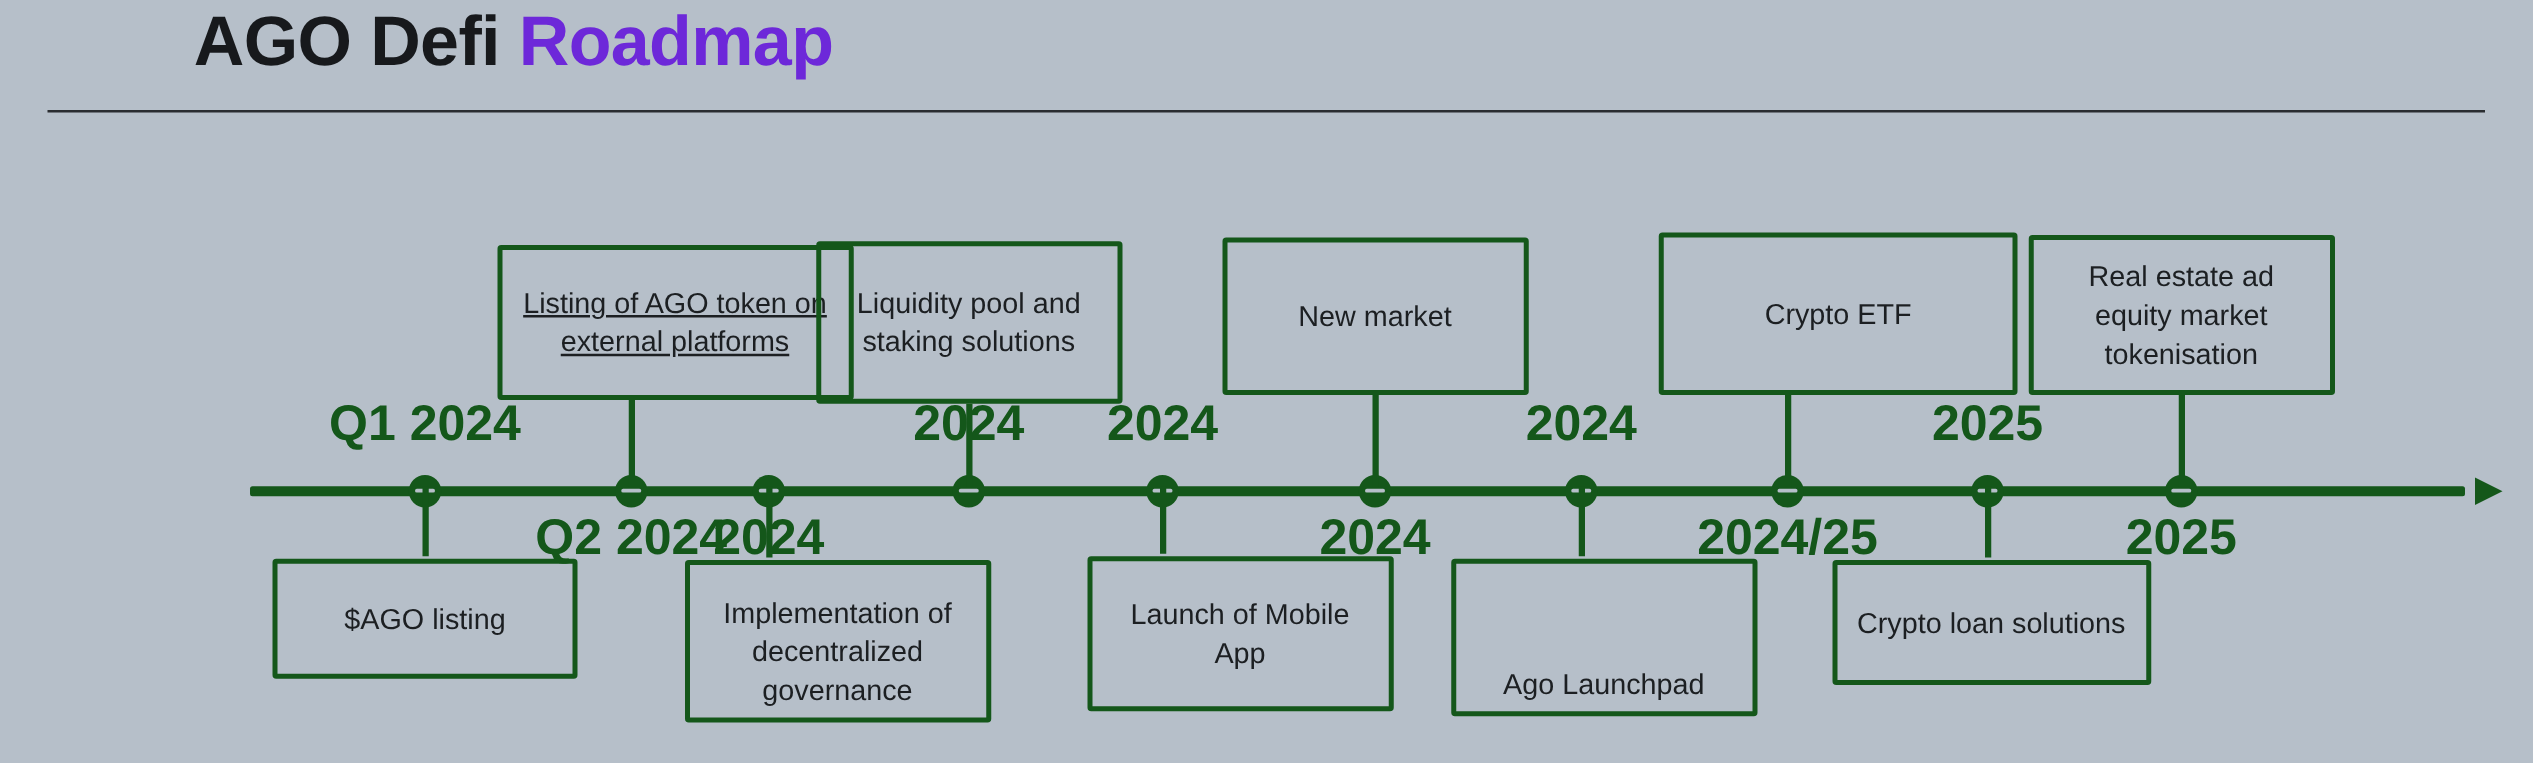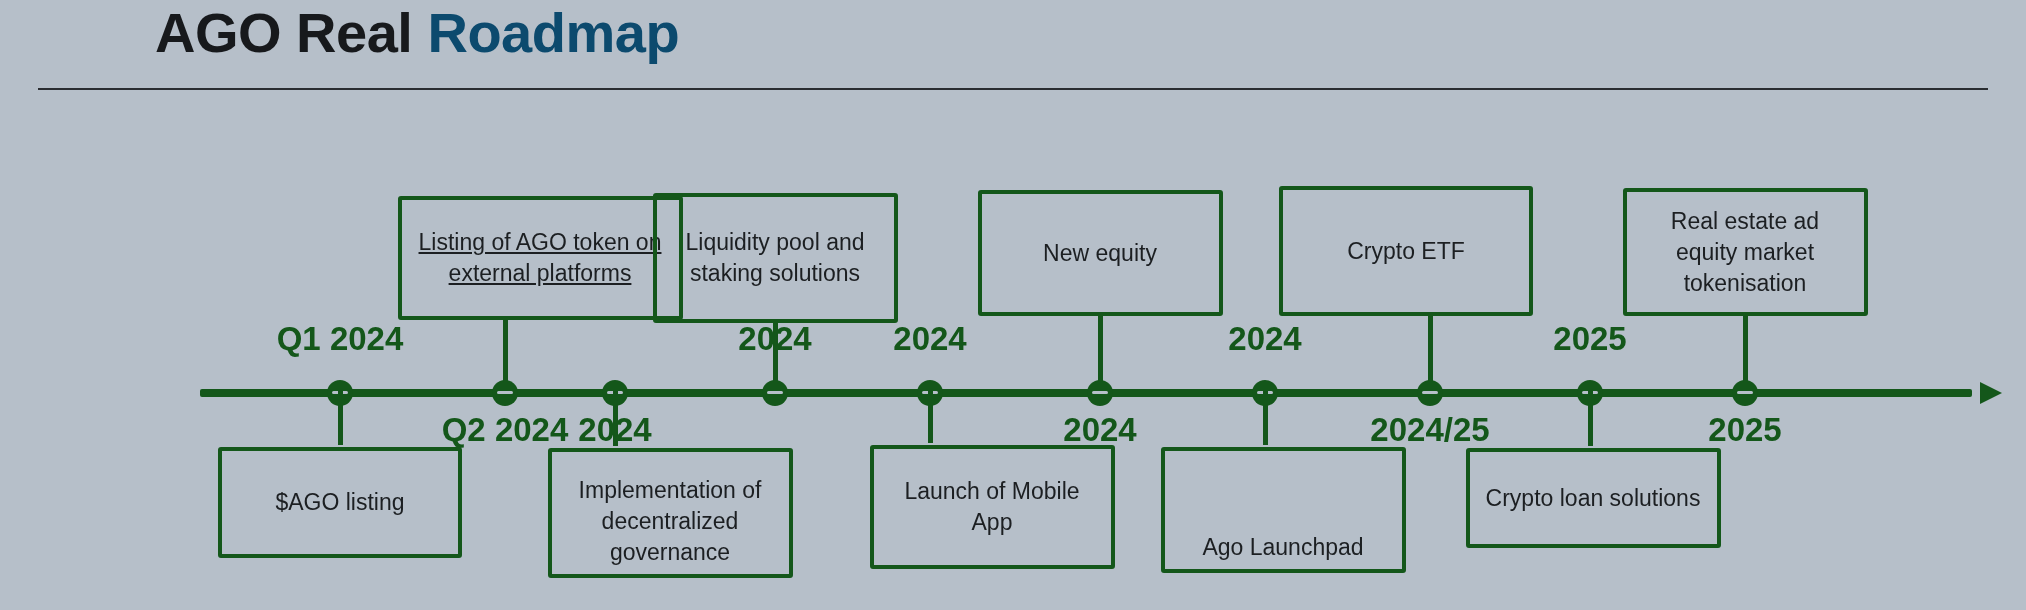--- a/index.html
+++ b/index.html
@@ -9,21 +9,21 @@
     font-family:"Liberation Sans", sans-serif;
     overflow:hidden;position:relative;
   }
   #header{position:absolute;left:0;top:0;width:2026px;height:95px;}
   #title{
     position:absolute;left:155px;top:-2px;
     font-size:56px;font-weight:bold;letter-spacing:-0.5px;
     white-space:nowrap;line-height:70px;
   }
   #title .dark{color:#17191c;}
-  #title .accent{color:#0c4a6e;}
+  #title .accent{color:#6d28d9;}
   #rule{
     position:absolute;left:38px;top:88px;width:1950px;height:0;
     border-top:2px solid #2a2d31;
   }
 
   
   #stage{position:absolute;left:0;top:95px;width:2026px;height:515px;}
 
   .axis-wrap{position:absolute;left:200px;top:288px;width:1800px;height:20px;}
   .axis-line{
@@ -49,21 +49,21 @@
     width:16px;height:3px;background:#b6bfc9;border-radius:2px;
   }
 
   
   .stem-up{position:absolute;left:-2px;width:5px;background:#14571a;}
   .stem-down{position:absolute;left:-2px;width:5px;background:#14571a;}
 
   
   .yr{
     position:absolute;color:#14571a;font-weight:bold;
-    font-size:33px;white-space:nowrap;text-align:center;
+    font-size:40px;white-space:nowrap;text-align:center;
     line-height:38px;
   }
   .yr.above{top:-63px;}
   .yr.below{top:28px;}
 
   
   .card{
     position:absolute;
     box-sizing:border-box;
     border:4px solid #14571a;
@@ -75,21 +75,21 @@
     font-size:23px;line-height:31px;
     padding:6px 12px;
   }
   .card span{display:block;}
 </style>
 </head>
 <body>
 
 <div id="header">
   <div id="title">
-    <span class="dark">AGO Real</span><span>&nbsp;</span><span class="accent">Roadmap</span>
+    <span class="dark">AGO Defi</span><span>&nbsp;</span><span class="accent">Roadmap</span>
   </div>
   <div id="rule"></div>
 </div>
 
 <div id="stage">
   <div class="axis-wrap">
     <div class="axis-line"></div>
     <div class="axis-arrow"></div>
     <div id="nodes">
         <div class="node" style="left: 140px;">
@@ -138,42 +138,42 @@
           <div class="stem-down" style="top: 6px; height: 57px;"></div>
         </div>
         <div class="node" style="left: 1545px;">
           <div class="dot"></div>
           <div class="yr below" style="left: -120px; width: 240px;">2025</div>
           <div class="stem-up" style="top: -67px; height: 73px;"></div>
         </div>
       </div>
   </div>
   <div id="cards">
-      <div class="card" style="width: 244px; height: 111px; left: 218px; top: 352px;">
+      <div class="card" style="width: 244px; height: 96px; left: 218px; top: 352px;">
         <span>$AGO listing</span>
       </div>
       <div class="card" style="width: 285px; height: 124px; left: 397.5px; top: 101px; text-decoration: underline;">
         <span>Listing of AGO token on external platforms</span>
       </div>
       <div class="card" style="width: 245px; height: 130px; left: 547.5px; top: 353px; align-items: flex-end;">
         <span>Implementation of decentralized governance</span>
       </div>
       <div class="card" style="width: 245px; height: 130px; left: 652.5px; top: 98px;">
         <span>Liquidity pool and staking solutions</span>
       </div>
       <div class="card" style="width: 245px; height: 124px; left: 869.5px; top: 350px;">
         <span>Launch of Mobile App</span>
       </div>
       <div class="card" style="width: 245px; height: 126px; left: 977.5px; top: 95px;">
-        <span>New equity</span>
+        <span>New market</span>
       </div>
       <div class="card" style="width: 245px; height: 126px; left: 1160.5px; top: 352px; align-items: flex-end;">
         <span>Ago Launchpad</span>
       </div>
-      <div class="card" style="width: 254px; height: 130px; left: 1279px; top: 91px;">
+      <div class="card" style="width: 287px; height: 130px; left: 1327px; top: 91px;">
         <span>Crypto ETF</span>
       </div>
       <div class="card" style="width: 255px; height: 100px; left: 1465.5px; top: 353px;">
         <span>Crypto loan solutions</span>
       </div>
       <div class="card" style="width: 245px; height: 128px; left: 1622.5px; top: 93px;">
         <span>Real estate ad equity market tokenisation</span>
       </div>
     </div>
 </div>

